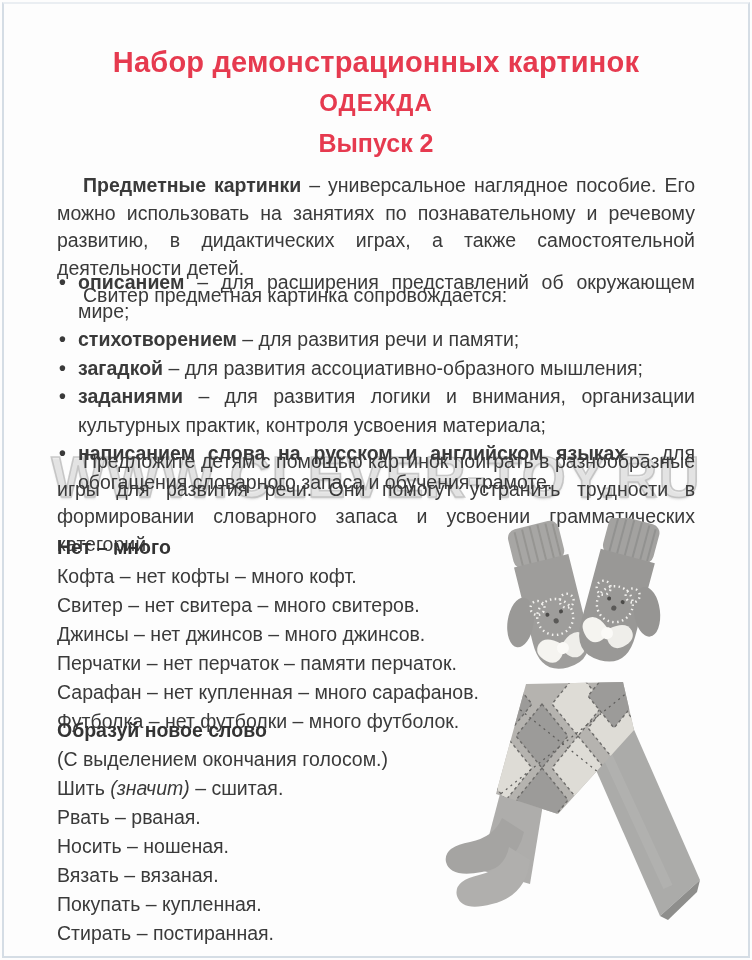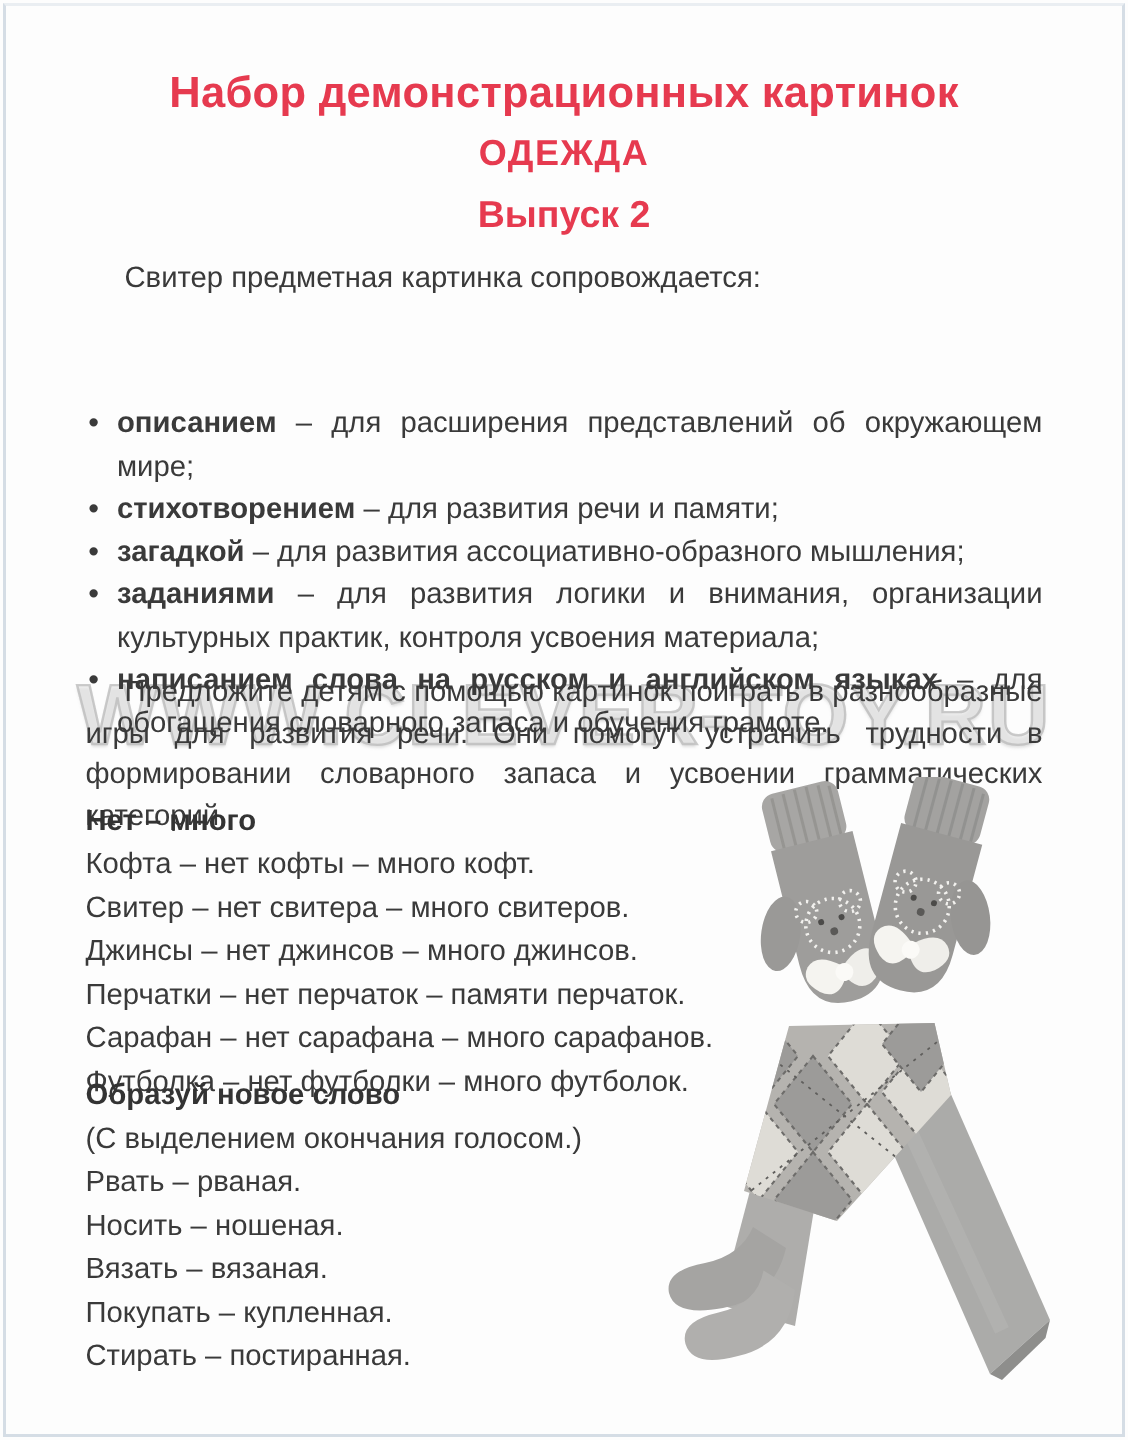--- a/index.html
+++ b/index.html
@@ -86,20 +86,21 @@
 
   <div class="watermark">WWW.CLEVER-TOY.RU</div>
 
   <header class="title-block">
     <h1 class="title-line1">Набор демонстрационных картинок</h1>
     <h1 class="title-line2">ОДЕЖДА</h1>
     <h2 class="title-line3">Выпуск 2</h2>
   </header>
 
   <div class="intro-block body-copy">
+    <p><b>Предметные картинки</b> <span>– универсальное наглядное пособие. Его можно использовать на занятиях по познавательному и речевому развитию, в дидактических играх, а также самостоятельной деятельности детей.</span></p>
     <p>Свитер предметная картинка сопровождается:</p>
   </div>
 
   <ul class="bullet-list body-copy">
     <li><span class="dot">•</span><b>описанием</b> <span>– для расширения представлений об окружающем мире;</span></li>
     <li><span class="dot">•</span><b>стихотворением</b> <span>– для развития речи и памяти;</span></li>
     <li><span class="dot">•</span><b>загадкой</b> <span>– для развития ассоциативно-образного мышления;</span></li>
     <li><span class="dot">•</span><b>заданиями</b> <span>– для развития логики и внимания, организации культурных практик, контроля усвоения материала;</span></li>
     <li><span class="dot">•</span><b>написанием слова на русском и английском языках</b> <span>– для обогащения словарного запаса и обучения грамоте.</span></li>
   </ul>
@@ -107,27 +108,28 @@
   <div class="para2-block body-copy">
     <p>Предложите детям с помощью картинок поиграть в разнообразные игры для развития речи. Они помогут устранить трудности в формировании словарного запаса и усвоении грамматических категорий.</p>
   </div>
 
   <section class="section section-net">
     <h3>Нет – много</h3>
     <p>Кофта – нет кофты – много кофт.</p>
     <p>Свитер – нет свитера – много свитеров.</p>
     <p>Джинсы – нет джинсов – много джинсов.</p>
     <p>Перчатки – нет перчаток – памяти перчаток.</p>
-    <p>Сарафан – нет сарафана – много сарафанов.</p>
+    <p>Сарафан – нет купленная – много сарафанов.</p>
     <p>Футболка – нет футболки – много футболок.</p>
   </section>
 
   <section class="section section-word">
     <h3>Образуй новое слово</h3>
     <p>(С выделением окончания голосом.)</p>
+    <p><span>Шить </span><span class="italic">(значит)</span><span> – сшитая.</span></p>
     <p>Рвать – рваная.</p>
     <p>Носить – ношеная.</p>
     <p>Вязать – вязаная.</p>
     <p>Покупать – купленная.</p>
     <p>Стирать – постиранная.</p>
   </section>
 
   <div class="photo photo-mittens">
     <svg width="182" height="176" viewBox="0 0 182 176" xmlns="http://www.w3.org/2000/svg">
 

